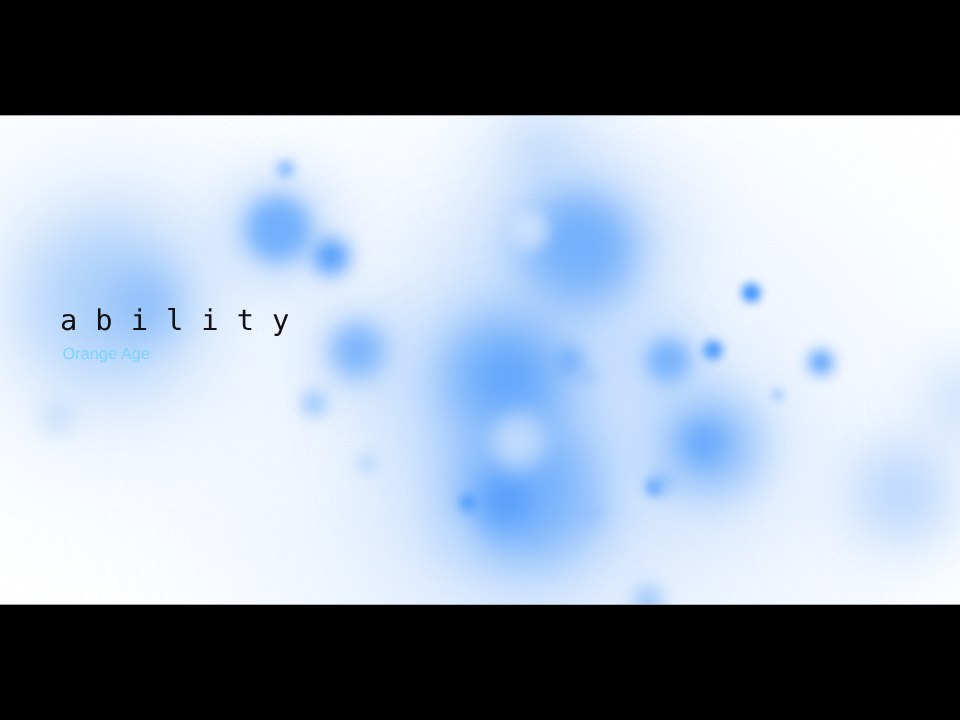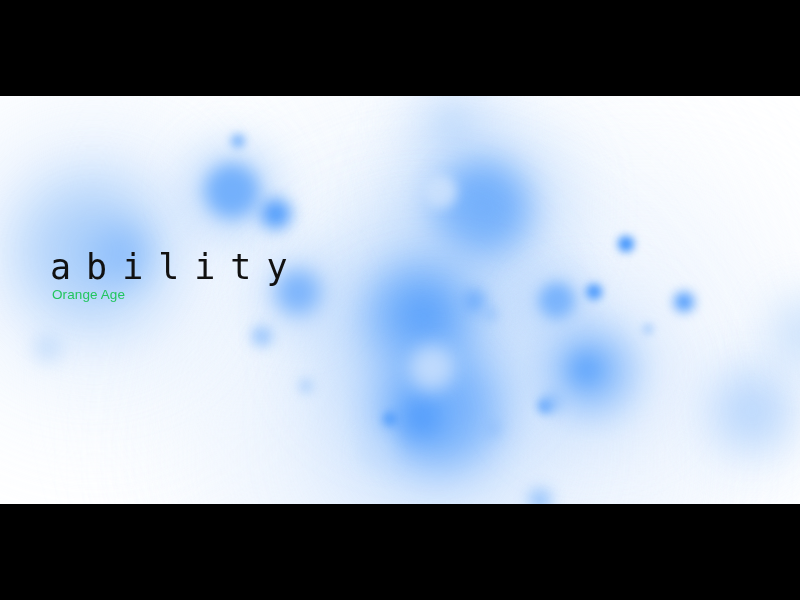--- a/index.html
+++ b/index.html
@@ -64,35 +64,35 @@
   
   #titleblock {
     position: absolute;
     left: 50px;
     top: 252px;
     z-index: 30;
   }
 
   #title {
     font-family: "DejaVu Sans Mono", "Liberation Mono", monospace;
-    font-size: 35px;
+    font-size: 24px;
     line-height: 30px;
     letter-spacing: 15px;
     color: #111111;
     white-space: nowrap;
     margin: 0;
     font-weight: 400;
   }
 
   #subtitle {
     font-family: "Liberation Sans", sans-serif;
     font-size: 13.5px;
     line-height: 16px;
     letter-spacing: 0.1px;
-    color: #22c55e;
+    color: #7dd3fc;
     white-space: nowrap;
     margin: 5px 0 0 2px;
     font-weight: 400;
   }
 </style>
 </head>
 <body>
 
 <div id="stage">
 

